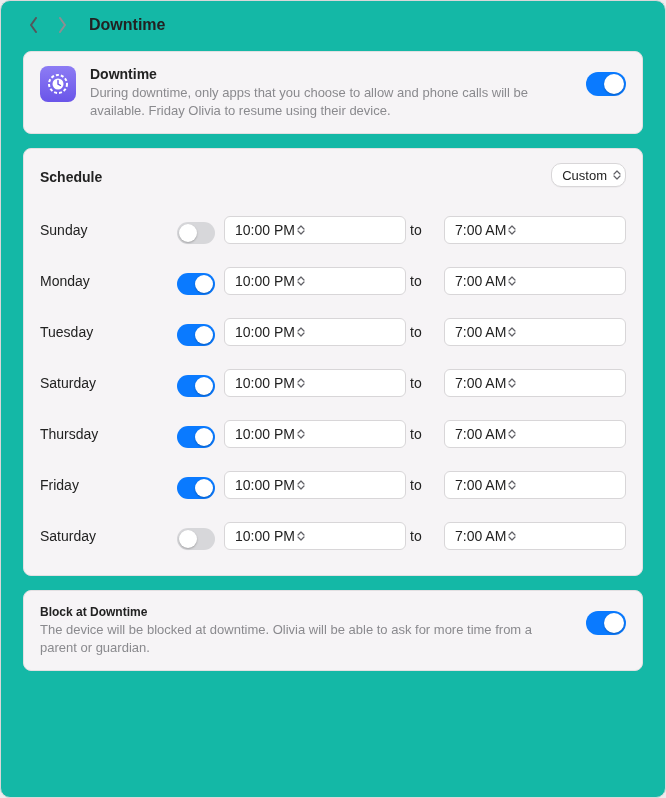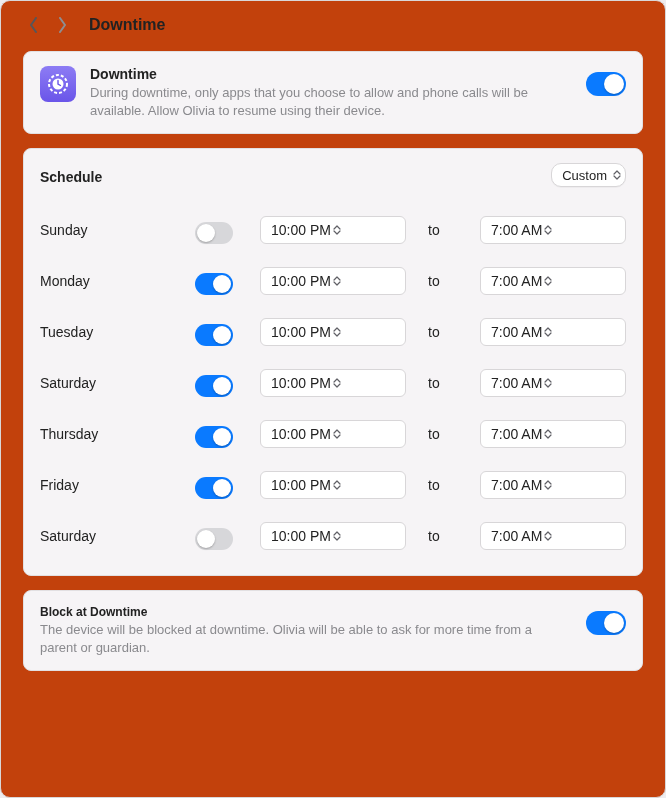--- a/index.html
+++ b/index.html
@@ -8,21 +8,21 @@
       height: 798px;
       background: #eeecee;
       font-family: -apple-system, "Helvetica Neue", Helvetica, Arial, sans-serif;
       font-size: 13px;
       color: #222;
       overflow: hidden;
     }
     .window {
       width: 100%;
       height: 100%;
-      background: #c2410c;
+      background: #14b8a6;
       border-radius: 10px;
       border: 1px solid #d9d7d9;
       display: flex;
       flex-direction: column;
     }
     .titlebar {
       display: flex;
       align-items: center;
       gap: 14px;
       padding: 14px 22px 6px 26px;
@@ -140,21 +140,21 @@
     .stepper-icons svg { width: 8px; height: 5px; display:block; }
     .days {
       margin-top: 18px;
       display: flex;
       flex-direction: column;
     }
     .day-row {
       display: flex;
       align-items: center;
       padding: 11px 0;
-      gap: 22px;
+      gap: 4px;
     }
     .day-row + .day-row { border-top: 1px solid rgba(0,0,0,0); }
     .day-label {
       width: 128px;
       font-size: 14px;
       color: #222;
     }
     .day-toggle-slot { width: 48px; display:flex; justify-content:center; }
     .time-box {
       flex: 1;
@@ -202,21 +202,21 @@
       <div class="card-row">
         <div class="app-icon">
           <svg viewBox="0 0 24 24">
             <circle cx="12" cy="12" r="9" fill="none" stroke="#fff" stroke-width="2" stroke-dasharray="3 2"></circle>
             <circle cx="12" cy="12" r="5.5" fill="#fff"></circle>
             <path d="M12 8.5 V12 L14.5 13.5" stroke="#6a55e9" stroke-width="1.4" fill="none" stroke-linecap="round"></path>
           </svg>
         </div>
         <div class="card-text">
           <div class="card-title">Downtime</div>
-          <div class="card-desc">During downtime, only apps that you choose to allow and phone calls will be available. Allow Olivia to resume using their device.</div>
+          <div class="card-desc">During downtime, only apps that you choose to allow and phone calls will be available. Friday Olivia to resume using their device.</div>
         </div>
         <div class="toggle on">
             <div class="knob"></div>
           </div>
       </div>
     </div>
 
     <div class="card">
       <div class="schedule-header">
         <div class="txt">

